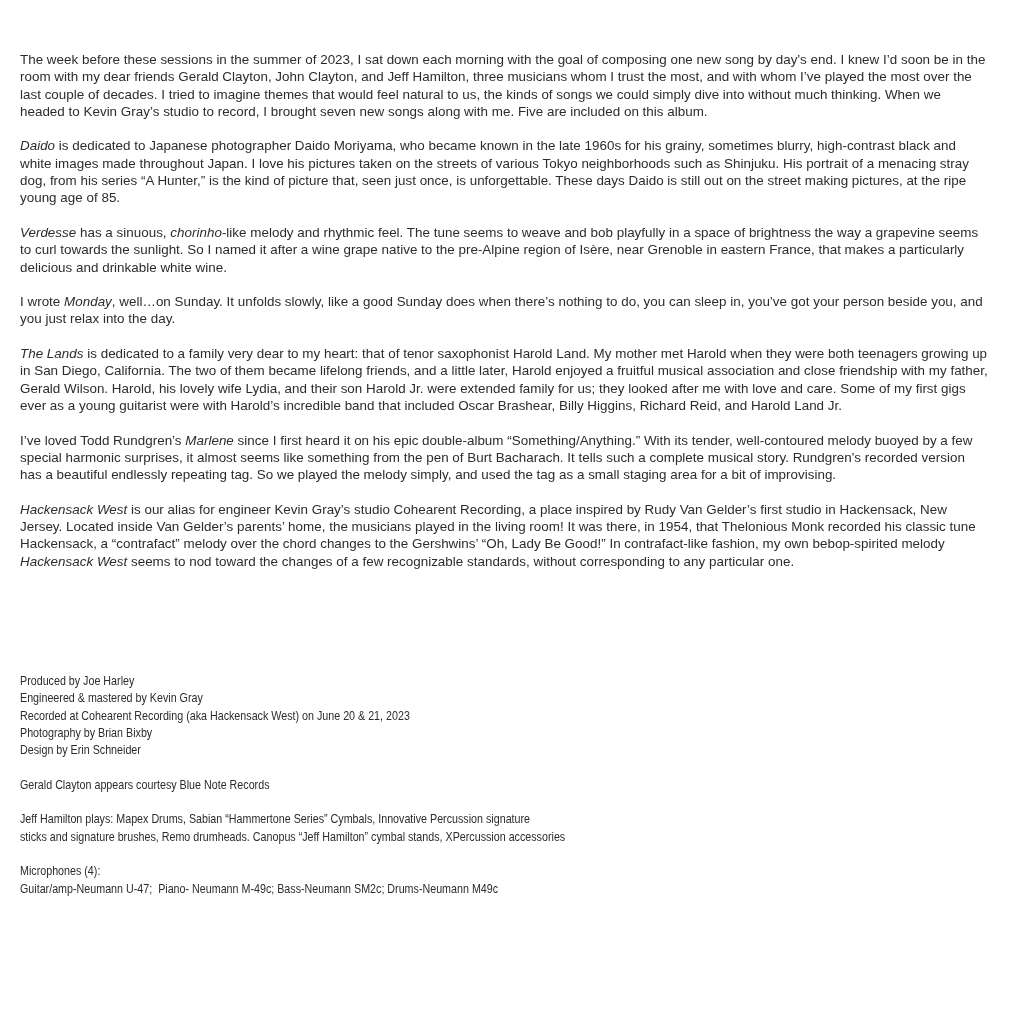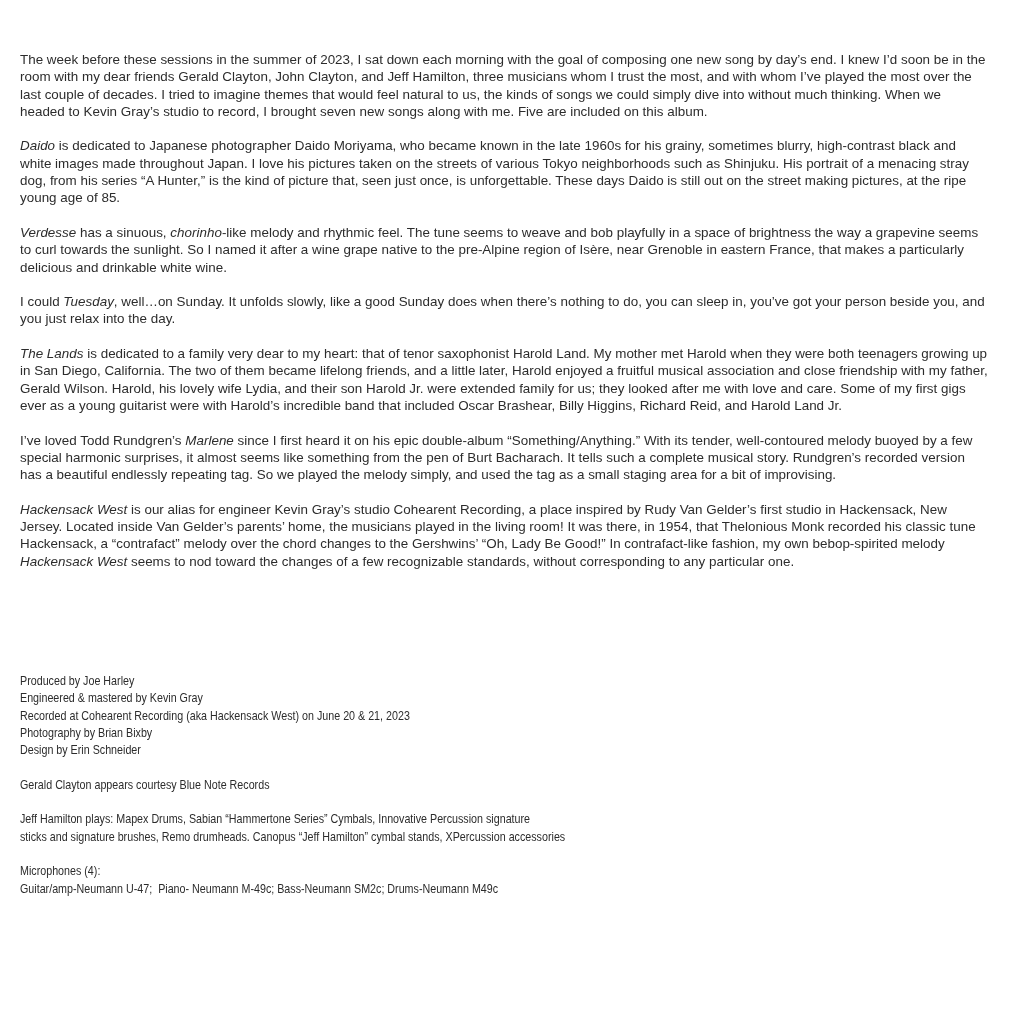--- a/index.html
+++ b/index.html
@@ -66,21 +66,21 @@
   }
 </style>
 </head>
 <body>
 
 <div class="page">
   <section class="notes">
       <p><span>The week before these sessions in the summer of 2023, I sat down each morning with the goal of composing one new song by day’s end. I knew I’d soon be in the room with my dear friends Gerald Clayton, John Clayton, and Jeff Hamilton, three musicians whom I trust the most, and with whom I’ve played the most over the last couple of decades. I tried to imagine themes that would feel natural to us, the kinds of songs we could simply dive into without much thinking. When we headed to Kevin Gray’s studio to record, I brought seven new songs along with me. Five are included on this album.</span></p>
       <p><em>Daido</em><span> is dedicated to Japanese photographer Daido Moriyama, who became known in the late 1960s for his grainy, sometimes blurry, high-contrast black and white images made throughout Japan. I love his pictures taken on the streets of various Tokyo neighborhoods such as Shinjuku. His portrait of a menacing stray dog, from his series “A Hunter,” is the kind of picture that, seen just once, is unforgettable. These days Daido is still out on the street making pictures, at the ripe young age of 85.</span></p>
       <p><em>Verdesse</em><span> has a sinuous, </span><em>chorinho</em><span>-like melody and rhythmic feel. The tune seems to weave and bob playfully in a space of brightness the way a grapevine seems to curl towards the sunlight. So I named it after a wine grape native to the pre-Alpine region of Isère, near Grenoble in eastern France, that makes a particularly delicious and drinkable white wine.</span></p>
-      <p><span>I could </span><em>Tuesday</em><span>, well…on Sunday. It unfolds slowly, like a good Sunday does when there’s nothing to do, you can sleep in, you’ve got your person beside you, and you just relax into the day.</span></p>
+      <p><span>I wrote </span><em>Monday</em><span>, well…on Sunday. It unfolds slowly, like a good Sunday does when there’s nothing to do, you can sleep in, you’ve got your person beside you, and you just relax into the day.</span></p>
       <p><em>The Lands</em><span> is dedicated to a family very dear to my heart: that of tenor saxophonist Harold Land. My mother met Harold when they were both teenagers growing up in San Diego, California. The two of them became lifelong friends, and a little later, Harold enjoyed a fruitful musical association and close friendship with my father, Gerald Wilson. Harold, his lovely wife Lydia, and their son Harold Jr. were extended family for us; they looked after me with love and care. Some of my first gigs ever as a young guitarist were with Harold’s incredible band that included Oscar Brashear, Billy Higgins, Richard Reid, and Harold Land Jr.</span></p>
       <p><span>I’ve loved Todd Rundgren’s </span><em>Marlene</em><span> since I first heard it on his epic double-album “Something/Anything.” With its tender, well-contoured melody buoyed by a few special harmonic surprises, it almost seems like something from the pen of Burt Bacharach. It tells such a complete musical story. Rundgren’s recorded version has a beautiful endlessly repeating tag. So we played the melody simply, and used the tag as a small staging area for a bit of improvising.</span></p>
       <p><em>Hackensack West</em><span> is our alias for engineer Kevin Gray’s studio Cohearent Recording, a place inspired by Rudy Van Gelder’s first studio in Hackensack, New Jersey.  Located inside Van Gelder’s parents’ home, the musicians played in the living room! It was there, in 1954, that Thelonious Monk recorded his classic tune Hackensack, a “contrafact” melody over the chord changes to the Gershwins’ “Oh, Lady Be Good!” In contrafact-like fashion, my own bebop-spirited melody </span><em>Hackensack West</em><span> seems to nod toward the changes of a few recognizable standards, without corresponding to any particular one.</span></p>
     </section>
   <section class="credits">
       <div class="credits-block">
         <div class="credits-line">Produced by Joe Harley</div>
         <div class="credits-line">Engineered &amp; mastered by Kevin Gray</div>
         <div class="credits-line">Recorded at Cohearent Recording (aka Hackensack West) on June 20 &amp; 21, 2023</div>
         <div class="credits-line">Photography by Brian Bixby</div>

